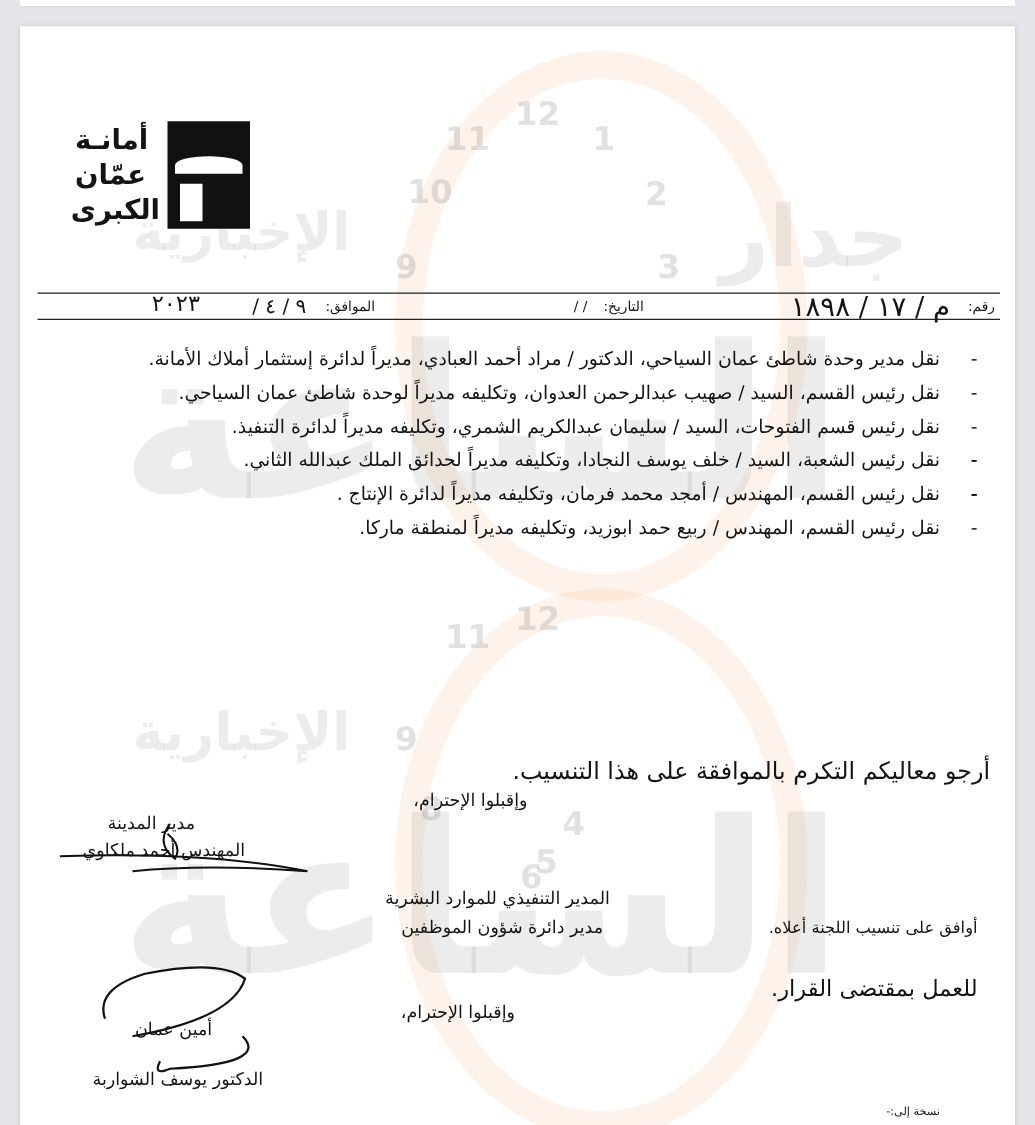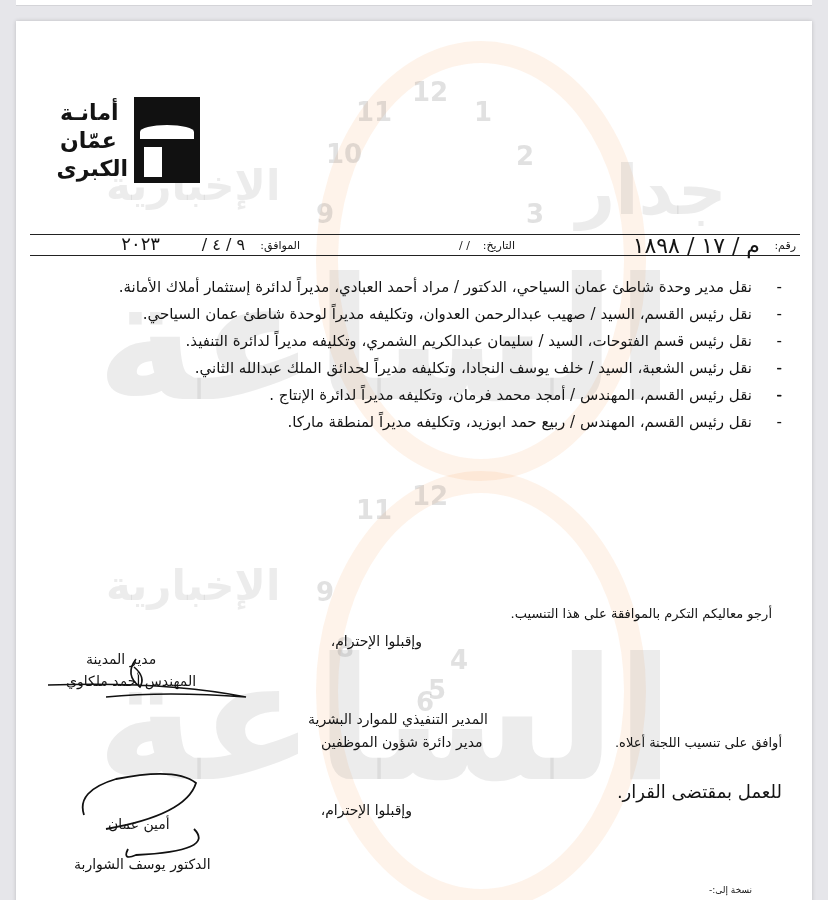--- a/index.html
+++ b/index.html
@@ -112,21 +112,21 @@
     <div class="item"><span class="dash">-</span><span>نقل رئيس القسم، السيد / صهيب عبدالرحمن العدوان، وتكليفه مديراً لوحدة شاطئ عمان السياحي.</span></div>
     <div class="item"><span class="dash">-</span><span>نقل رئيس قسم الفتوحات، السيد / سليمان عبدالكريم الشمري، وتكليفه مديراً لدائرة التنفيذ.</span></div>
     <div class="item"><span class="dash">-</span></div>
     <div class="item"><span class="dash">-</span><span>نقل رئيس الشعبة، السيد / خلف يوسف النجادا، وتكليفه مديراً لحدائق الملك عبدالله الثاني.</span></div>
     <div class="item"><span class="dash">-</span></div>
     <div class="item"><span class="dash">-</span></div>
     <div class="item"><span class="dash">-</span><span>نقل رئيس القسم، المهندس / أمجد محمد فرمان، وتكليفه مديراً لدائرة الإنتاج .</span></div>
     <div class="item"><span class="dash">-</span><span>نقل رئيس القسم، المهندس / ربيع حمد ابوزيد، وتكليفه مديراً لمنطقة ماركا.</span></div>
   </div>
 
-  <div class="closing" style="right:40px;top:585px;font-size:13px">أرجو معاليكم التكرم بالموافقة على هذا التنسيب.</div>
+  <div class="closing" style="right:20px;top:585px;font-size:19px">أرجو معاليكم التكرم بالموافقة على هذا التنسيب.</div>
   <div class="closing" style="right:390px;top:612px">وإقبلوا الإحترام،</div>
 
   <div class="sig-line" style="left:70px;top:630px">مدير المدينة</div>
   <svg class="scribble" style="left:30px;top:636px" width="210" height="44" viewBox="0 0 210 44">
     <path d="M2 28 Q120 24 200 40 Q120 34 60 40 M90 2 Q78 18 94 30 Q100 20 88 10" stroke="#111" stroke-width="1.6" fill="none"></path>
   </svg>
   <div class="sig-line" style="left:50px;top:652px">المهندس أحمد ملكاوي</div>
 
   <div class="sig-line" style="left:292px;top:690px">المدير التنفيذي للموارد البشرية</div>
   <div class="sig-line" style="left:305px;top:713px">مدير دائرة شؤون الموظفين</div>

